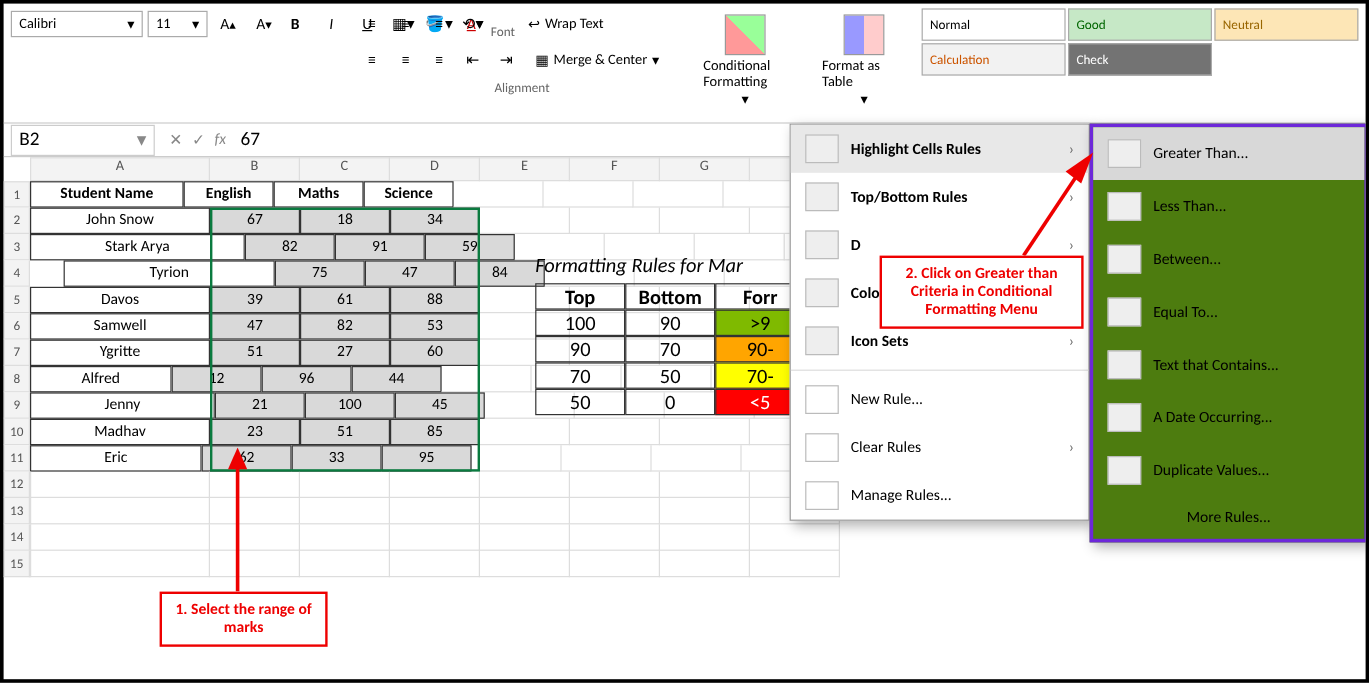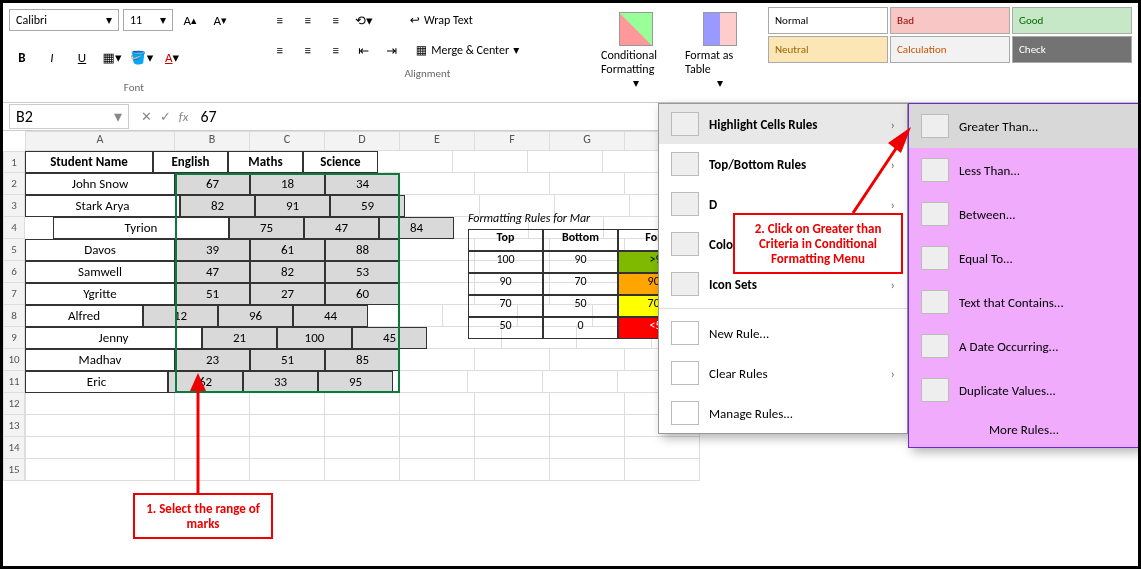--- a/index.html
+++ b/index.html
@@ -1,28 +1,28 @@
 <!DOCTYPE html>
 <html><head>
 <meta charset="utf-8">
 <style>
 *{box-sizing:border-box;margin:0;padding:0;font-family:Calibri,Arial,sans-serif}
 body{background:#fff;width:1141px;height:569px;position:relative;border:3px solid #000;overflow:hidden}
 .ribbon{display:flex;align-items:flex-start;padding:4px 6px 0;gap:8px;border-bottom:1px solid #ccc;height:100px;font-size:12px}
-.font-group{display:flex;flex-direction:column;gap:11px;width:280px}
+.font-group{display:flex;flex-direction:row;gap:0;width:280px}
 .font-row{display:flex;gap:4px;align-items:center}
 .font-select{border:1px solid #aaa;padding:2px 6px;height:22px;display:flex;align-items:center;background:#fff}
 .font-name{width:110px}.font-size{width:50px}
 .icon-btn{width:26px;height:26px;border:1px solid transparent;display:flex;align-items:center;justify-content:center;cursor:pointer;font-size:13px}
 .bold{font-weight:bold}.italic{font-style:italic}.underline{text-decoration:underline}
 .group-label{text-align:center;font-size:11px;color:#666;margin-top:auto}
 .align-group{display:flex;flex-direction:column;gap:4px;width:360px}
 .align-row{display:flex;gap:2px;align-items:center}
 .merge-btn,.wrap-btn{border:1px solid transparent;padding:4px 8px;display:flex;align-items:center;gap:4px;cursor:pointer}
-.cf-group{display:flex;gap:4px}
+.cf-group{display:flex;gap:19px}
 .big-btn{display:flex;flex-direction:column;align-items:center;padding:4px;width:80px;cursor:pointer;border:1px solid transparent}
 .big-btn-icon{width:34px;height:34px;background:#ddd;border:1px solid #999;margin-bottom:2px}
 .cf-icon{background:linear-gradient(45deg,#f99 50%,#9f9 50%)}
 .fat-icon{background:linear-gradient(90deg,#99f 50%,#fcc 50%)}
 .styles-group{display:grid;grid-template-columns:repeat(3,120px);gap:2px}
 .style-cell{border:1px solid #aaa;padding:6px;font-size:11px}
 .s-normal{background:#fff}.s-bad{background:#f7c6c5;color:#900}.s-good{background:#c6e8c6;color:#060}
 .s-neutral{background:#fde6b6;color:#960}.s-calc{background:#f2f2f2;color:#c50}.s-check{background:#737373;color:#fff}
 .name-box-row{display:flex;align-items:center;border-bottom:1px solid #ccc;height:28px}
 .name-box{width:120px;border:1px solid #ccc;padding:2px 6px;margin:0 6px;background:#fff}
@@ -39,35 +39,35 @@
 .rowhdr div:first-child{border-top:1px solid #ddd}
 .cells{position:relative}
 .row{display:flex}
 .cell{width:75px;height:22px;border:1px solid #ddd;border-left:none;border-top:none;font-size:13px;padding:2px 4px;overflow:hidden}
 .row .cell:first-child{border-left:1px solid #ddd}
 .hdr-cell{font-weight:bold;border:1px solid #333!important;text-align:center}
 .data-cell{border:1px solid #333!important;text-align:center}
 .name-cell{border:1px solid #333!important;text-align:center;width:150px}
 .sel{background:#d9d9d9}
 .sel-border{position:absolute;border:2px solid #0a7a3f;pointer-events:none}
-.rules-table{position:absolute;left:465px;top:80px;font-size:12px}
+.rules-table{position:absolute;left:443px;top:80px;font-size:17px}
 .rules-title{font-style:italic;margin-bottom:4px}
 .rt-row{display:flex}
 .rt-cell{width:75px;height:22px;border:1px solid #333;text-align:center;font-weight:bold}
 .rt-data{font-weight:normal}
 .c-green{background:#7fba00}.c-orange{background:#ffa500}.c-yellow{background:#ffff00}.c-red{background:#ff0000;color:#fff}
 .dropdown{position:absolute;top:100px;left:655px;width:250px;background:#fff;border:1px solid #999;box-shadow:4px 4px 10px rgba(0,0,0,0.3);z-index:10}
 .dd-item{display:flex;align-items:center;padding:8px 12px;gap:10px;cursor:pointer;font-size:13px}
 .dd-item.hl{background:#e8e8e8}
 .dd-icon{width:28px;height:24px;background:#eee;border:1px solid #bbb;flex-shrink:0}
 .dd-label{flex:1;font-weight:bold}
 .dd-arrow{color:#666}
 .dd-sep{height:1px;background:#ddd;margin:4px 0}
 .dd-plain{font-weight:normal}
-.submenu{position:absolute;top:100px;left:905px;width:232px;background:#f0abfc;border:1px solid #6d28d9;box-shadow:4px 4px 10px rgba(0,0,0,0.3);z-index:11}
+.submenu{position:absolute;top:100px;left:905px;width:232px;background:#4d7c0f;border:3px solid #6d28d9;box-shadow:4px 4px 10px rgba(0,0,0,0.3);z-index:11}
 .sm-item{display:flex;align-items:center;padding:10px 12px;gap:10px;cursor:pointer;font-size:13px}
 .sm-item.hl{background:#d8d8d8}
 .sm-icon{width:28px;height:24px;background:#eee;border:1px solid #bbb;flex-shrink:0}
 .sm-more{text-align:center;padding:10px;cursor:pointer;font-size:13px}
 .callout{position:absolute;border:2px solid #e00;background:#fff;padding:6px 10px;color:#e00;font-weight:bold;font-size:13px;text-align:center;z-index:20}
 .arrow{position:absolute;z-index:15}
 .arrow-line{stroke:#e00;stroke-width:3;fill:none}
 .arrow-head{fill:#e00}
 </style>
 </head>
@@ -124,21 +124,20 @@
       <div class="big-btn-icon cf-icon"></div>
       <span>Conditional Formatting</span> ▾
     </div>
     <div class="big-btn">
       <div class="big-btn-icon fat-icon"></div>
       <span>Format as Table</span> ▾
     </div>
   </div>
   <div class="styles-group">
     <div class="style-cell s-normal">Normal</div>
-    <div class="style-cell s-bad">Bad</div>
     <div class="style-cell s-good">Good</div>
     <div class="style-cell s-neutral">Neutral</div>
     <div class="style-cell s-calc">Calculation</div>
     <div class="style-cell s-check">Check</div>
   </div>
 </div>
 
 <div class="name-box-row">
   <div class="name-box"><span>B2</span> <span style="float:right;color:#888">▾</span></div>
   <div class="fx-area">
@@ -194,21 +193,21 @@
           <div class="cell name-cell" style="width: 150px;">John Snow</div>
           <div class="cell data-cell sel">67</div>
           <div class="cell data-cell sel">18</div>
           <div class="cell data-cell sel">34</div>
           <div class="cell "></div>
           <div class="cell "></div>
           <div class="cell "></div>
           <div class="cell "></div>
         </div>
         <div class="row">
-          <div class="cell name-cell" style="width: 155px;">Stark Arya</div>
+          <div class="cell name-cell" style="width: 179px;">Stark Arya</div>
           <div class="cell data-cell sel">82</div>
           <div class="cell data-cell sel">91</div>
           <div class="cell data-cell sel">59</div>
           <div class="cell "></div>
           <div class="cell "></div>
           <div class="cell "></div>
           <div class="cell "></div>
         </div>
         <div class="row">
           <div class="cell name-cell" style="width: 176px; margin-left: 28px;">Tyrion</div>
@@ -254,21 +253,21 @@
           <div class="cell name-cell" style="width: 118px;">Alfred</div>
           <div class="cell data-cell sel">12</div>
           <div class="cell data-cell sel">96</div>
           <div class="cell data-cell sel">44</div>
           <div class="cell "></div>
           <div class="cell "></div>
           <div class="cell "></div>
           <div class="cell "></div>
         </div>
         <div class="row">
-          <div class="cell name-cell" style="width: 177px;">Jenny</div>
+          <div class="cell name-cell" style="width: 154px;">Jenny</div>
           <div class="cell data-cell sel">21</div>
           <div class="cell data-cell sel">100</div>
           <div class="cell data-cell sel">45</div>
           <div class="cell "></div>
           <div class="cell "></div>
           <div class="cell "></div>
           <div class="cell "></div>
         </div>
         <div class="row">
           <div class="cell name-cell" style="width: 150px;">Madhav</div>

